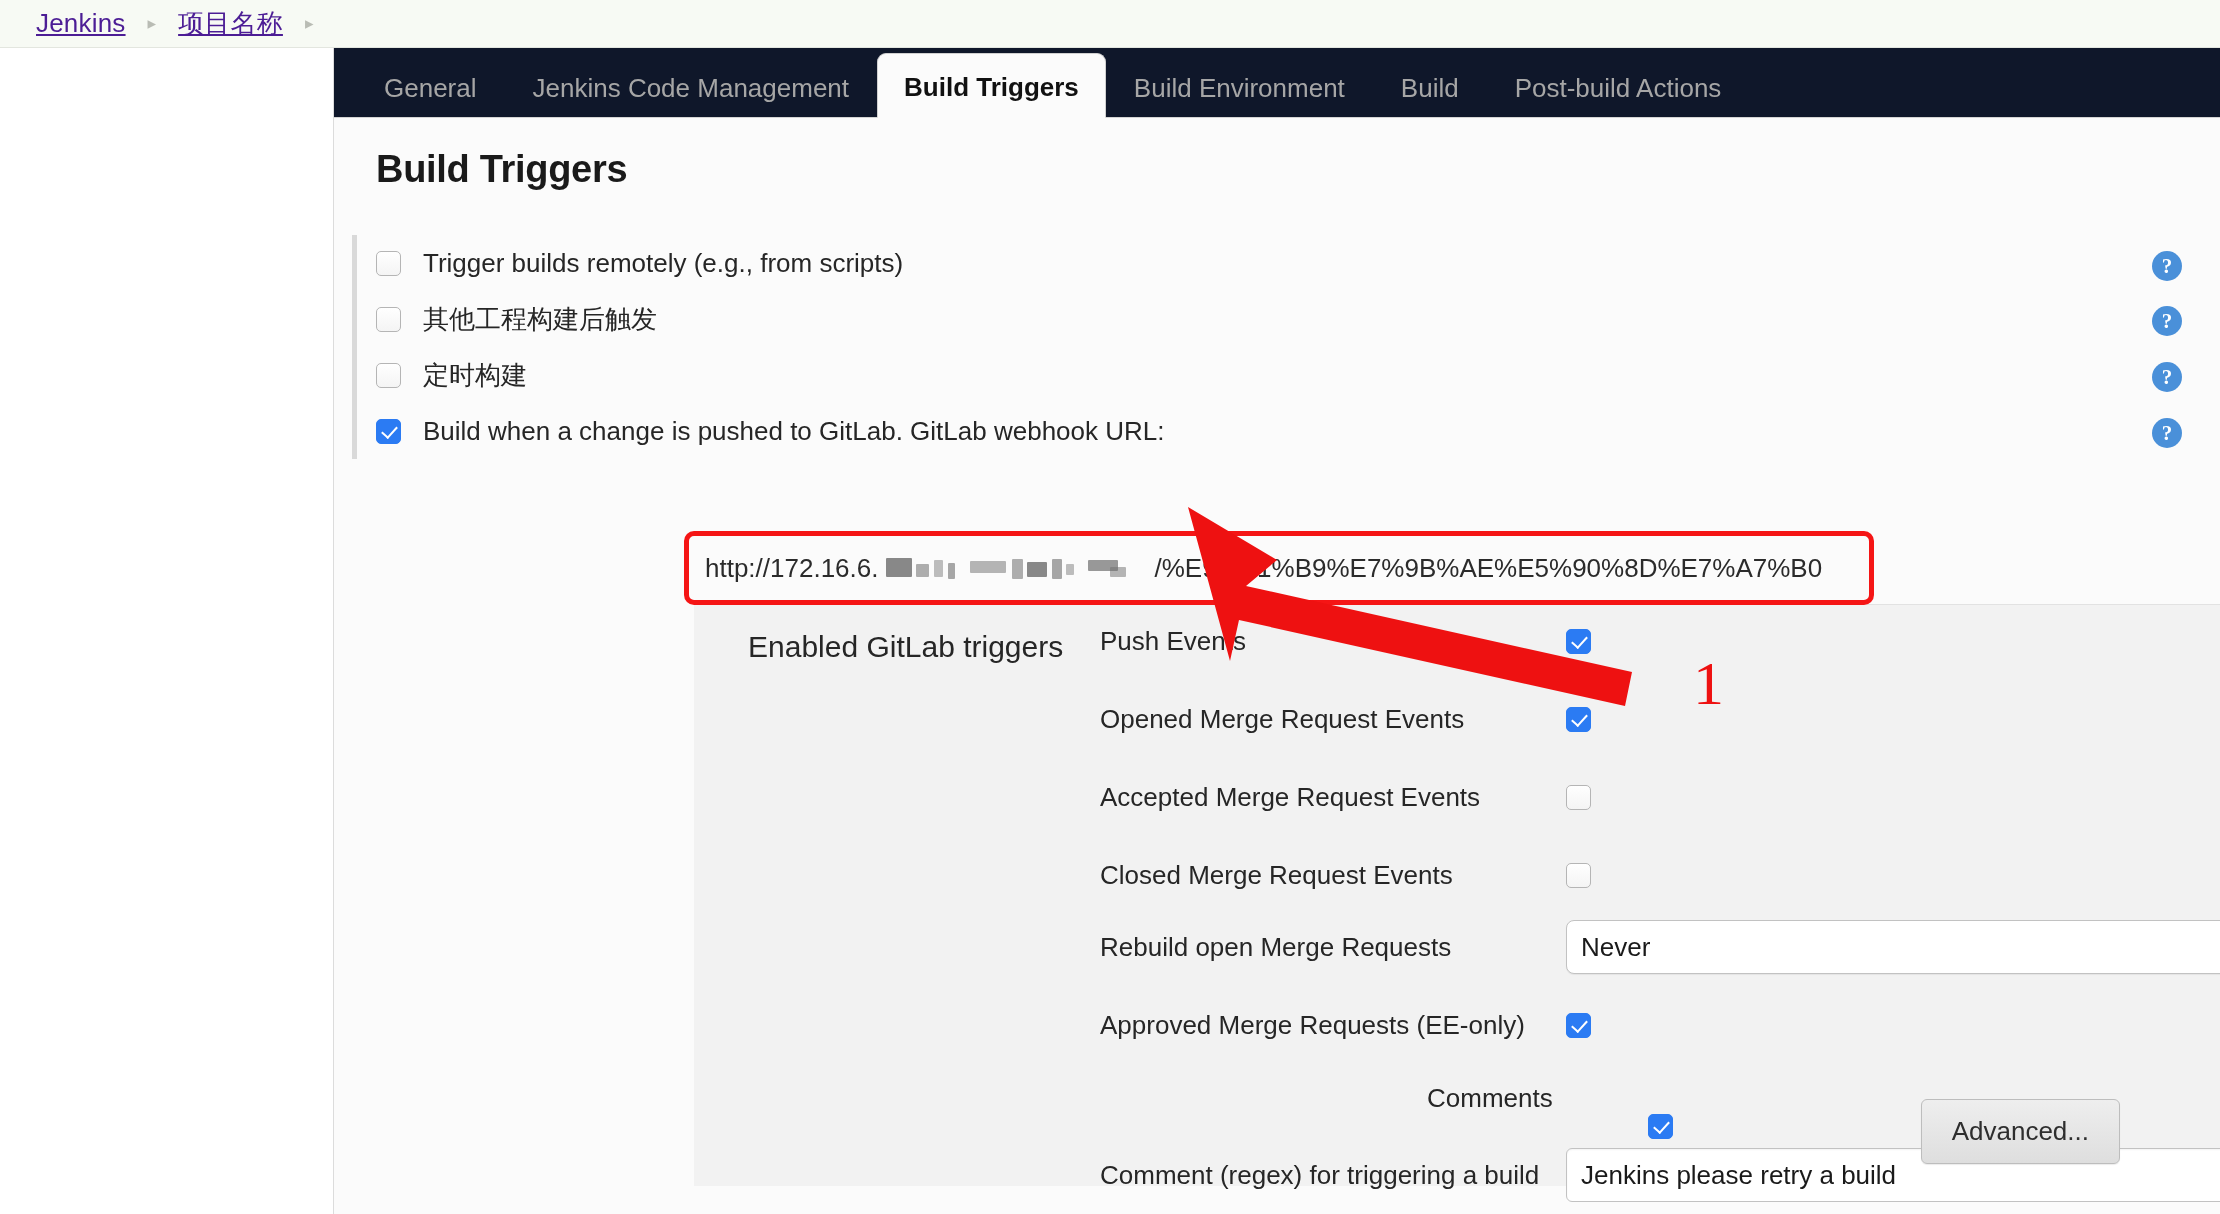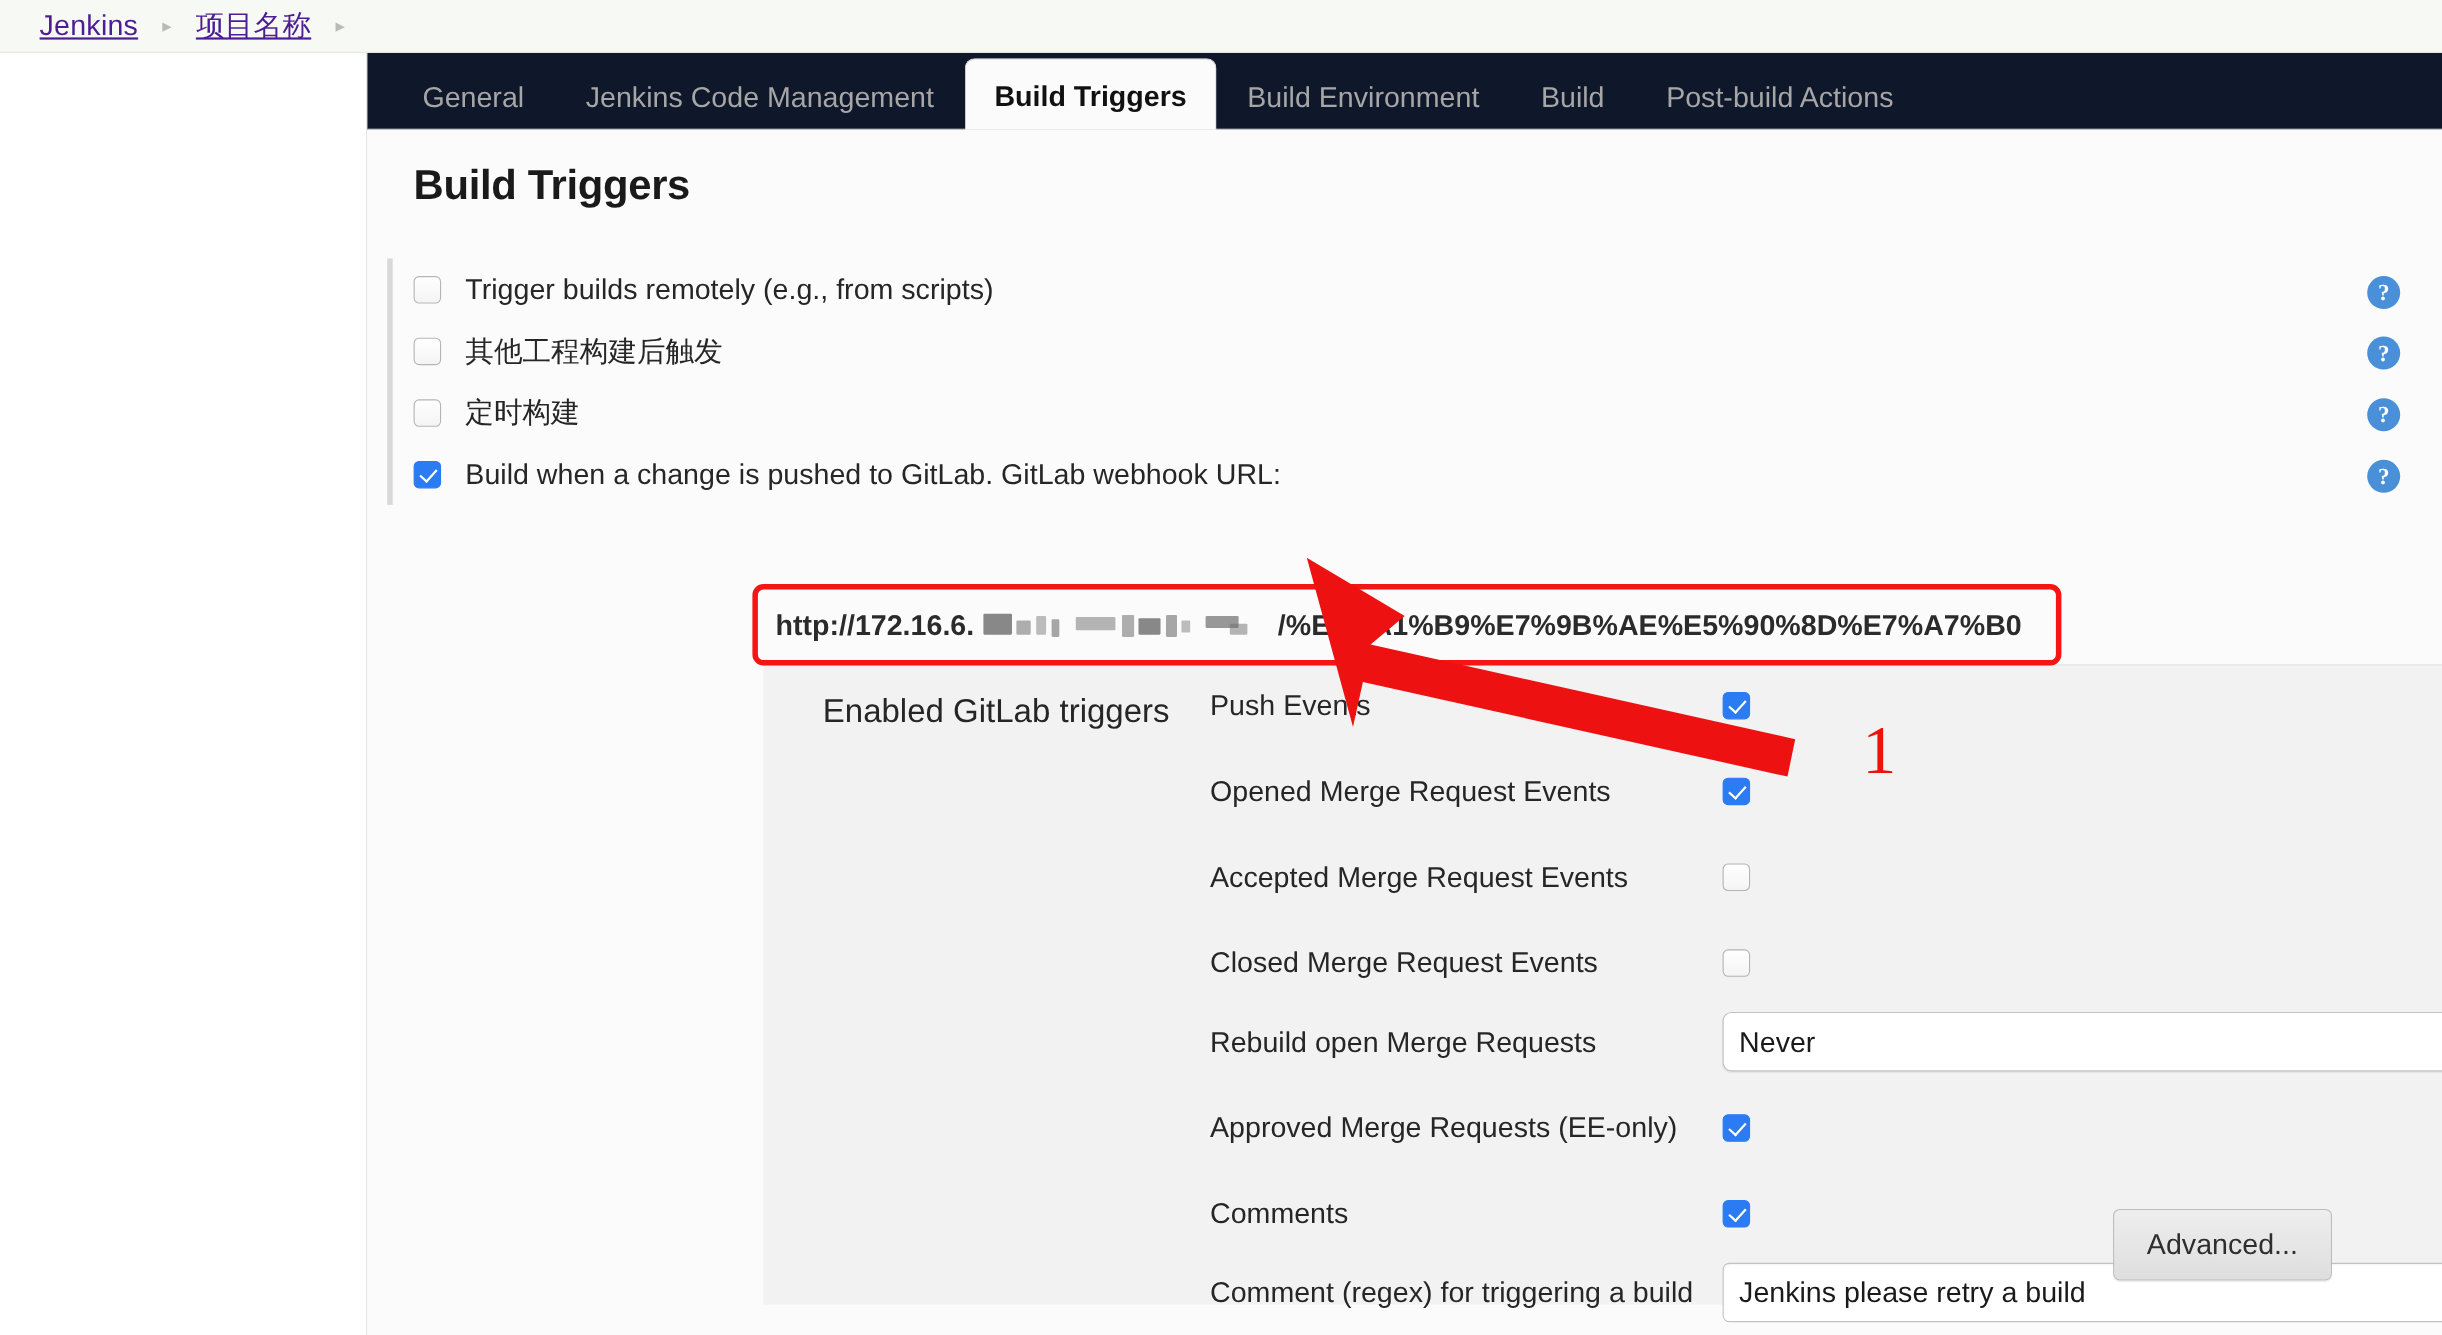--- a/index.html
+++ b/index.html
@@ -178,21 +178,20 @@
     z-index: 4;
   }
   #url-field {
     flex: 1 1 auto;
     height: 100%;
     display: flex;
     align-items: center;
     padding: 0 16px;
     overflow: hidden;
     white-space: nowrap;
-    font-weight: bold;
   }
   #url-text-a, #url-text-b {
     font-size: 26px;
     color: #2b2b2b;
     white-space: pre;
   }
   #url-redacted {
     display: inline-block;
     width: 268px;
     height: 26px;
@@ -425,21 +424,21 @@
           </span>
         </div>
 
         <div class="grow" style="top:400px;">
           <span class="rlabel">Approved Merge Requests (EE-only)</span>
           <span class="control">
             <span class="cbox checked"></span>
           </span>
         </div>
 
-        <div class="grow" style="top:478px;">
+        <div class="grow" style="top:478px;flex-direction:column;">
           <span class="rlabel">Comments</span>
           <span class="control">
             <span class="cbox checked"></span>
           </span>
         </div>
 
         <div class="grow" style="top:550px;">
           <span class="rlabel" style="width:466px;">Comment (regex) for triggering a build</span>
           <span class="control">
             <span class="text-input">Jenkins please retry a build</span>

